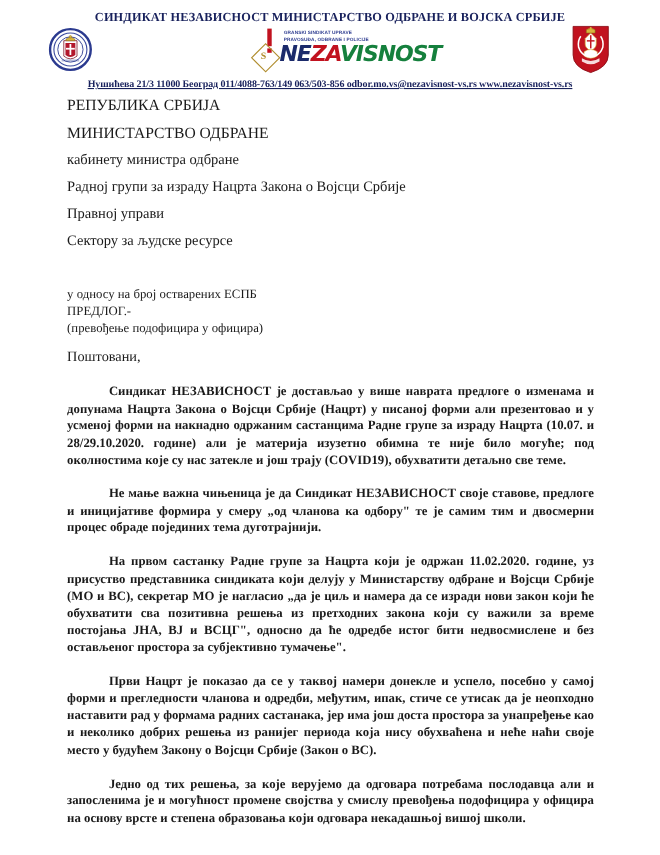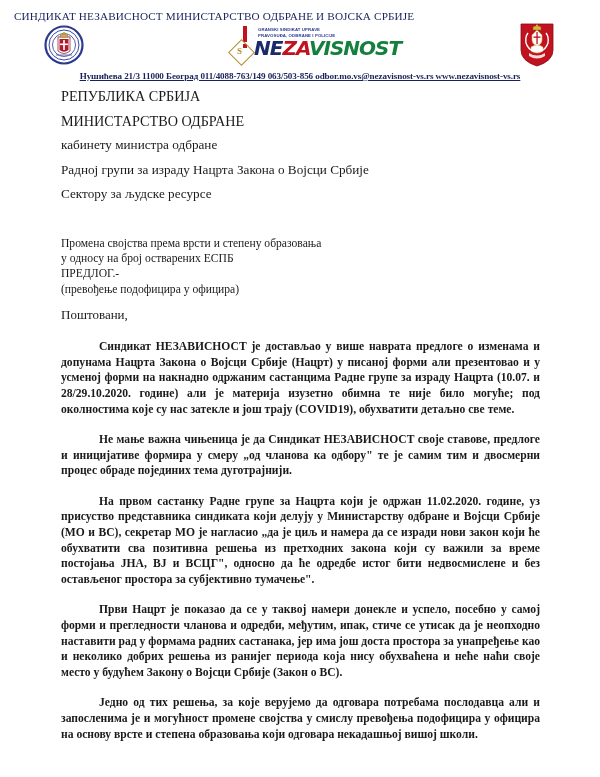--- a/index.html
+++ b/index.html
@@ -15,22 +15,23 @@
     overflow: hidden;
     position: relative;
   }
 
   
   .letterhead {
     position: relative;
     padding-top: 10px;
   }
   .org-title {
+    text-align: center;
     font-family: "Liberation Serif", "DejaVu Serif", serif;
-    font-weight: normal;
+    font-weight: bold;
     font-size: 11.2px;
     letter-spacing: 0.15px;
     color: #18215c;
     padding: 0 14px;
     white-space: nowrap;
   }
   .logo-row {
     position: relative;
     height: 42px;
     margin-top: 3px;
@@ -235,25 +236,25 @@
   <div class="rule"></div>
 </div>
 
 <div class="page">
 
   <div class="addressee">
     <div class="ln big">РЕПУБЛИКА СРБИЈА</div>
     <div class="ln big">МИНИСТАРСТВО ОДБРАНЕ</div>
     <div class="ln">кабинету министра одбране</div>
     <div class="ln">Радној групи за израду Нацрта Закона о Војсци Србије</div>
+    <div class="ln">Правној управи</div>
     <div class="ln">Сектору за људске ресурсе</div>
   </div>
 
   <div class="subject">
-    <div class="sl">Промена својства према врсти и степену образовања</div>
     <div class="sl">у односу на број остварених ЕСПБ</div>
     <div class="sl">ПРЕДЛОГ.-</div>
     <div class="sl">(превођење подофицира у официра)</div>
   </div>
 
   <div class="salutation">Поштовани,</div>
 
   <p class="para first">Синдикат НЕЗАВИСНОСТ је достављао у више наврата предлоге о изменама и допунама Нацрта Закона о Војсци Србије (Нацрт) у писаној форми али презентовао и у усменој форми на накнадно одржаним састанцима Радне групе за израду Нацрта (10.07. и 28/29.10.2020. године) али је материја изузетно обимна те није било могуће; под околностима које су нас затекле и још трају (COVID19), обухватити детаљно све теме.</p>
   <p class="para">Не мање важна чињеница је да Синдикат НЕЗАВИСНОСТ своје ставове, предлоге и иницијативе формира у смеру „од чланова ка одбору" те је самим тим и двосмерни процес обраде појединих тема дуготрајнији.</p>
   <p class="para">На првом састанку Радне групе за Нацрта  који је одржан 11.02.2020. године, уз присуство представника синдиката који делују у Министарству одбране и Војсци Србије (МО и ВС), секретар МО је нагласио „да је циљ и намера да се изради нови закон који ће обухватити сва позитивна решења из претходних закона који су важили за време постојања ЈНА, ВЈ и ВСЦГ", односно да ће одредбе истог бити недвосмислене и без остављеног простора за субјективно тумачење".</p>

